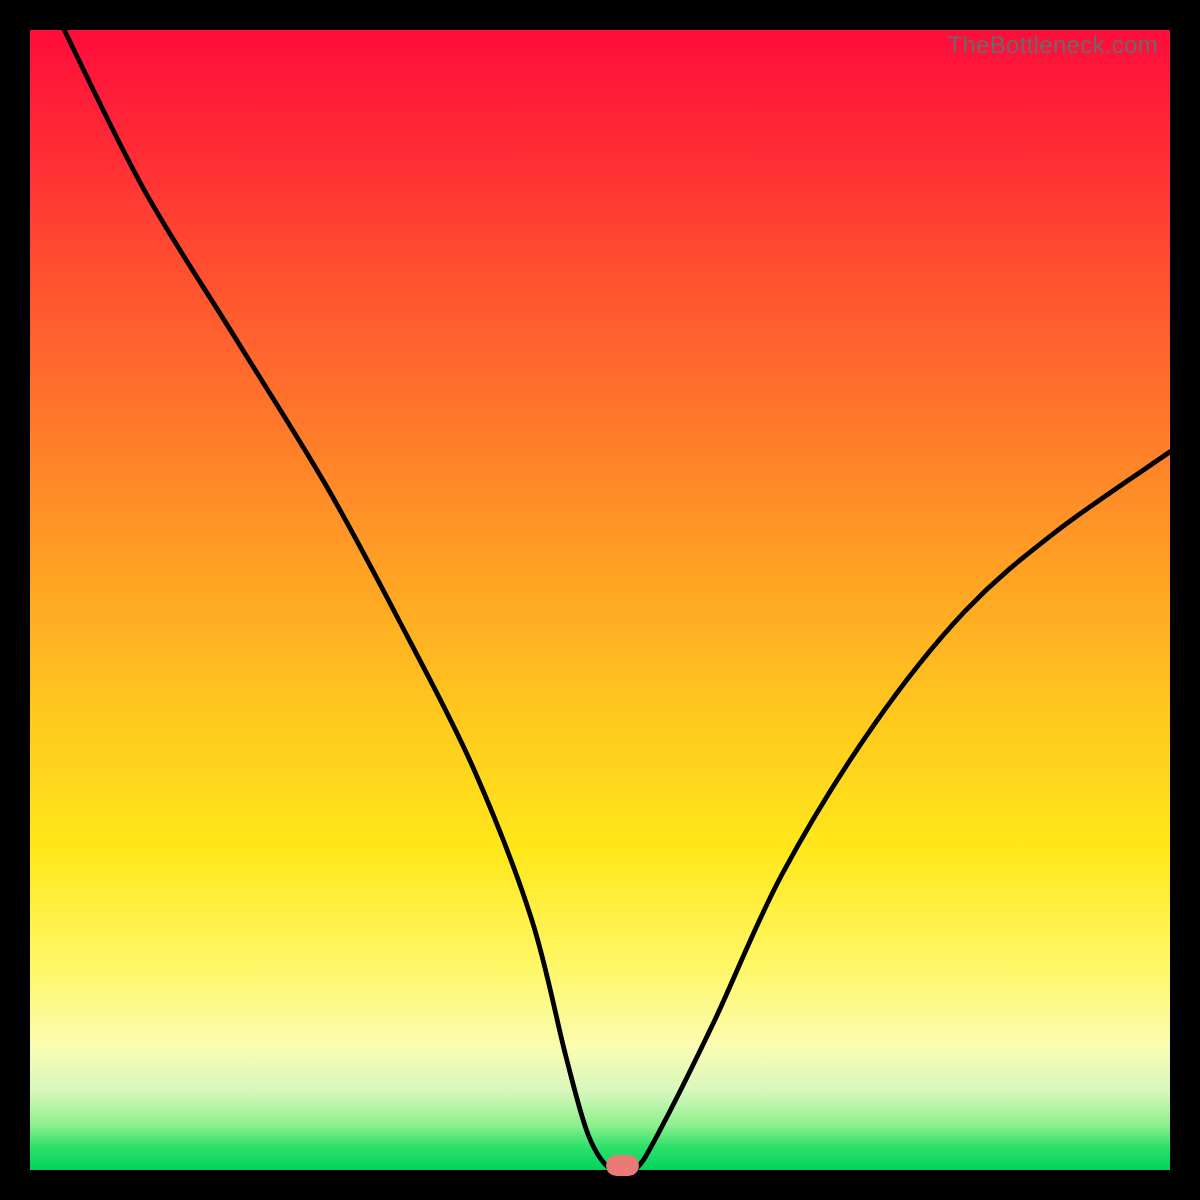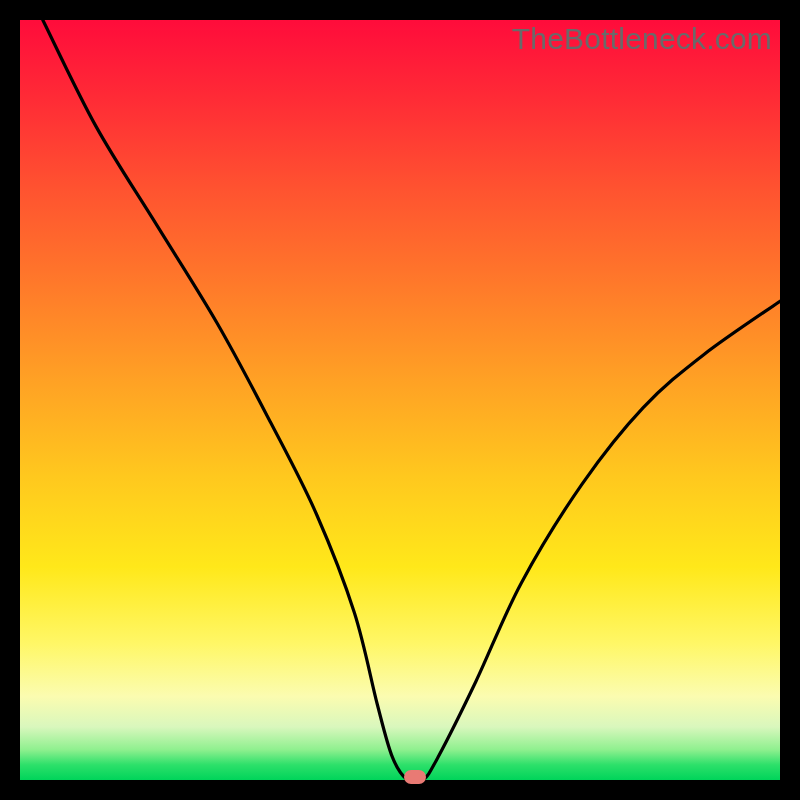--- a/index.html
+++ b/index.html
@@ -38,21 +38,21 @@
       #8ff08f 96%,
       #2de06a 98%,
       #00d45a 100%
     );
   }
   .watermark {
     position: absolute;
     top: 2px;
     right: 8px;
     font-family: Arial, Helvetica, sans-serif;
-    font-size: 30px;
+    font-size: 16px;
     color: #6a6a6a;
     letter-spacing: 0.2px;
     user-select: none;
   }
   svg.curve {
     position: absolute;
     left: 0;
     top: 0;
     width: 760px;
     height: 760px;

